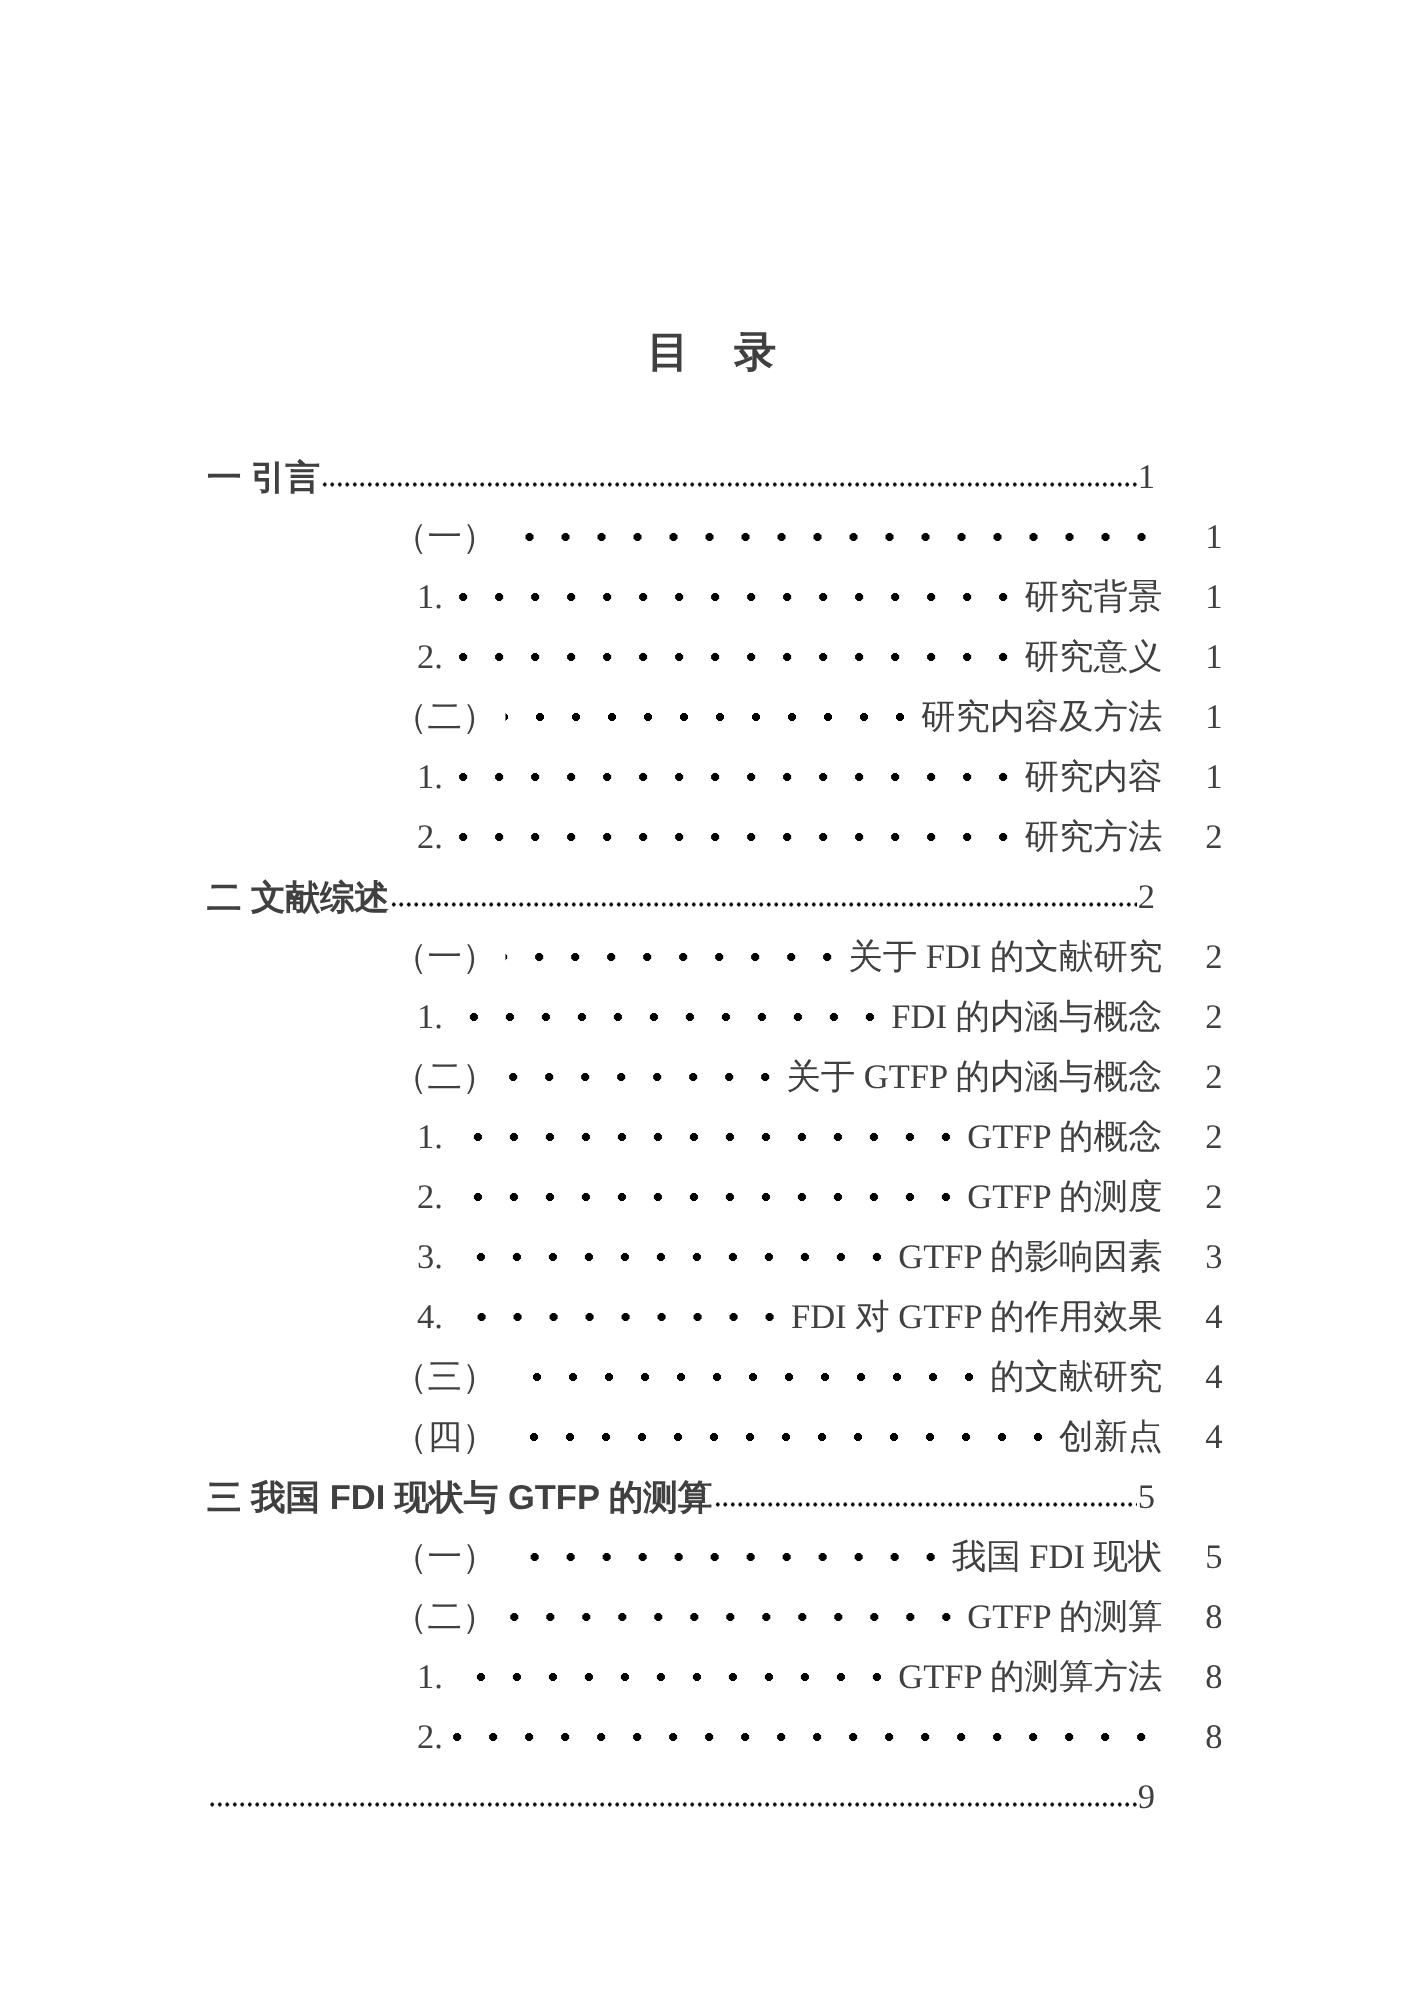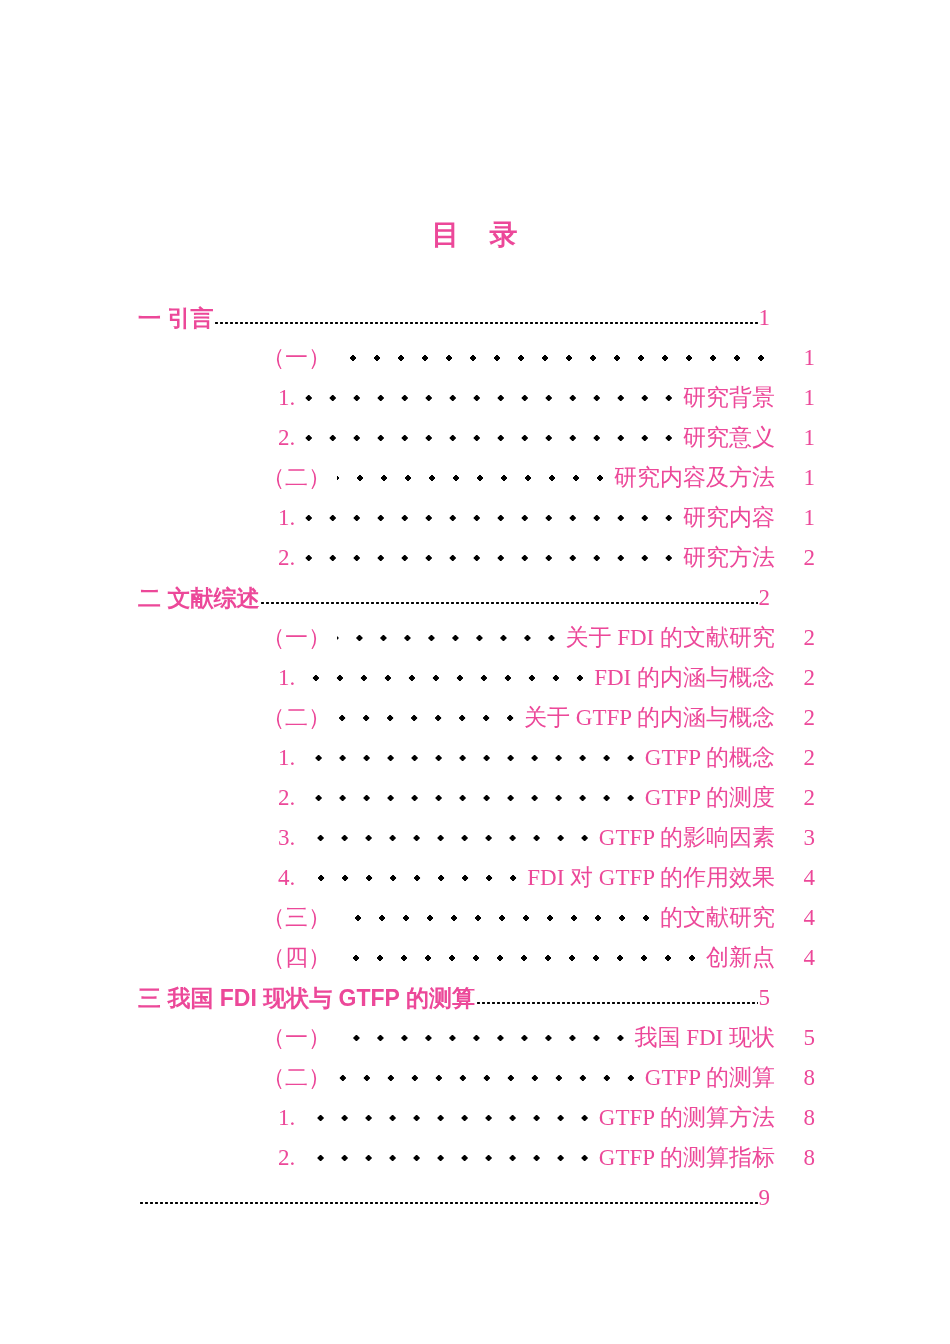--- a/index.html
+++ b/index.html
@@ -6,21 +6,21 @@
     margin: 0;
     padding: 0;
     background: #ffffff;
   }
   .page {
     position: relative;
     width: 950px;
     height: 1344px;
     background: #ffffff;
     overflow: hidden;
-    color: #ec4899;
+    color: #404040;
   }
   .doc-title {
     position: absolute;
     top: 216px;
     left: 0;
     width: 100%;
     margin: 0;
     text-align: center;
     font-family: "Liberation Serif", "DejaVu Serif", serif;
     font-size: 28px;
@@ -210,21 +210,20 @@
   </div>
       <div class="row l3">
     <span class="label">1.</span>
     <span class="leader"></span>
     <span class="title">GTFP 的测算方法</span>
     <span class="pagenum">8</span>
   </div>
       <div class="row l3">
     <span class="label">2.</span>
     <span class="leader"></span>
-    <span class="title">GTFP 的测算指标</span>
     <span class="pagenum">8</span>
   </div>
       <div class="row l1">
     <span class="leader"></span>
     <span class="title"></span>
     <span class="pagenum">9</span>
   </div>
     </div>
 </div>
 

